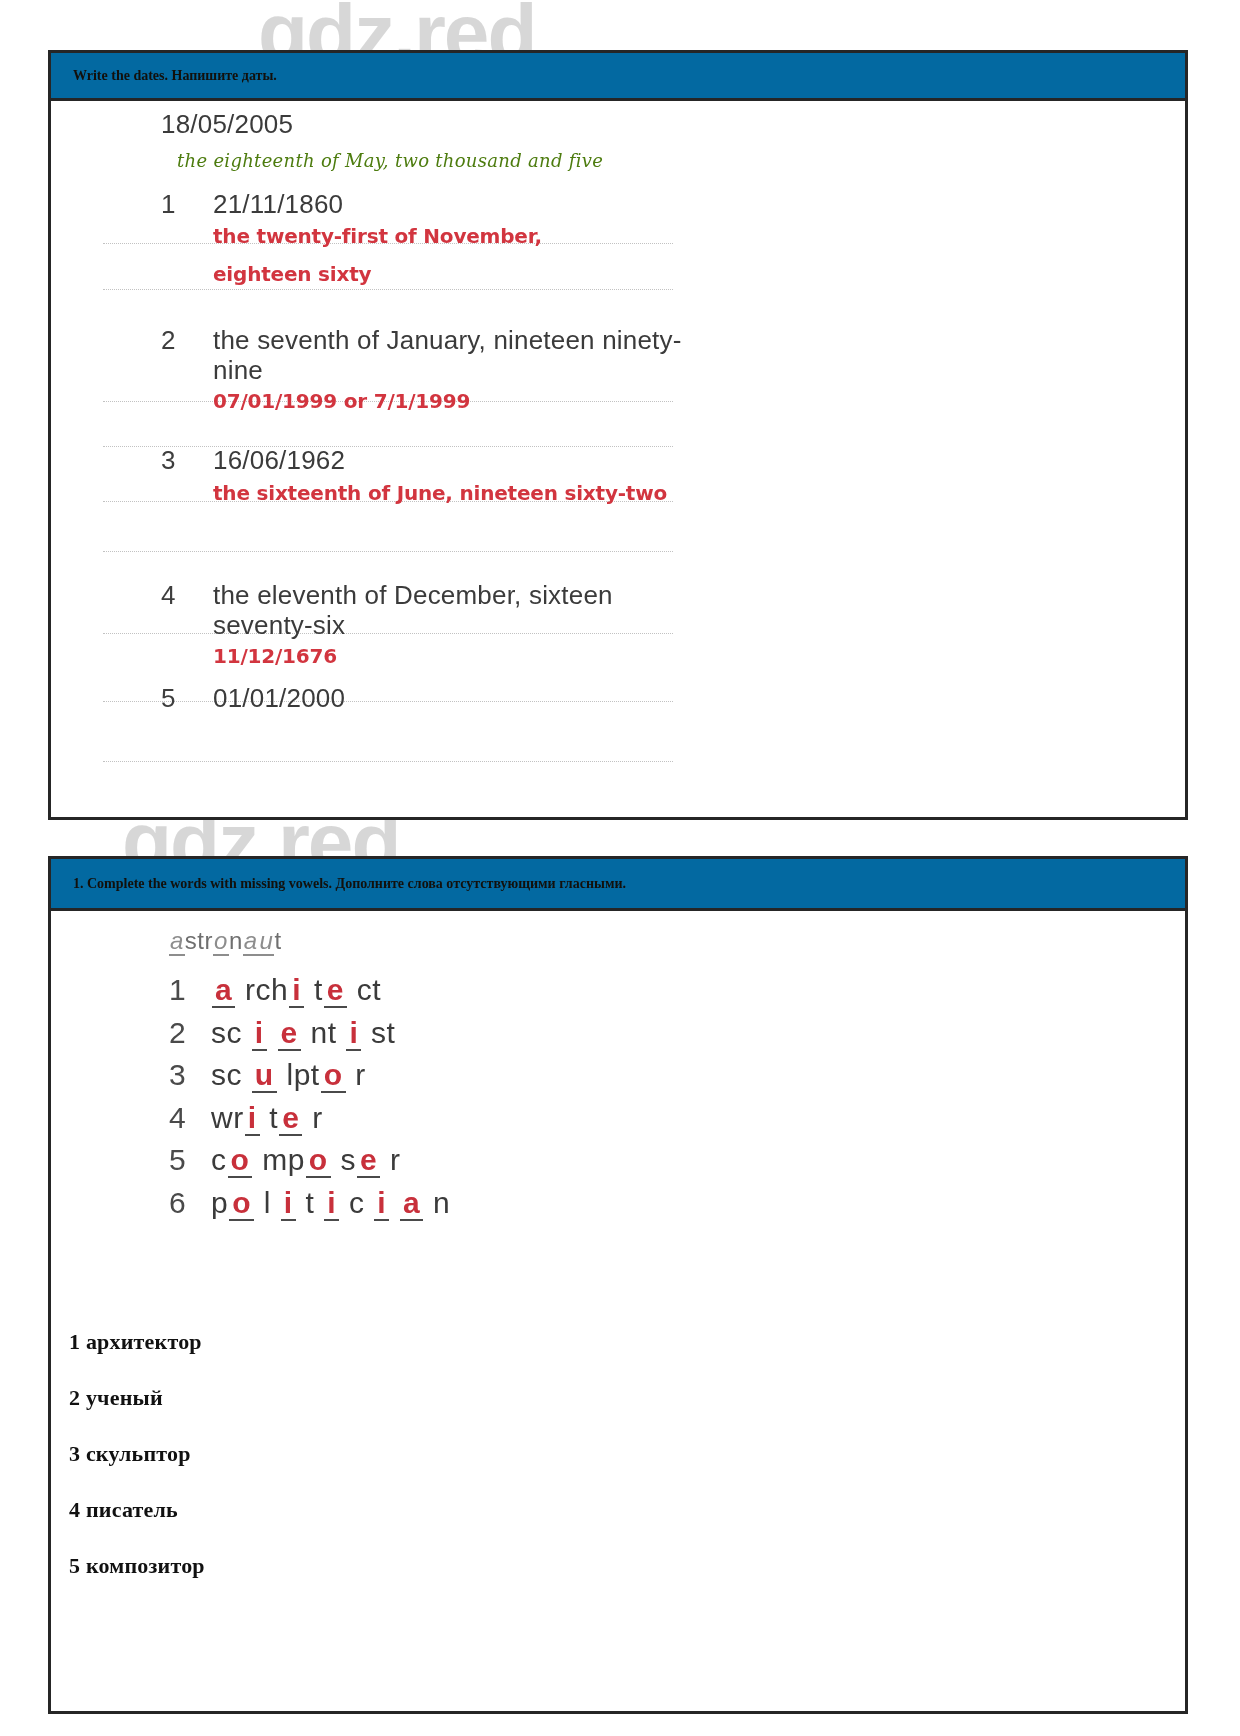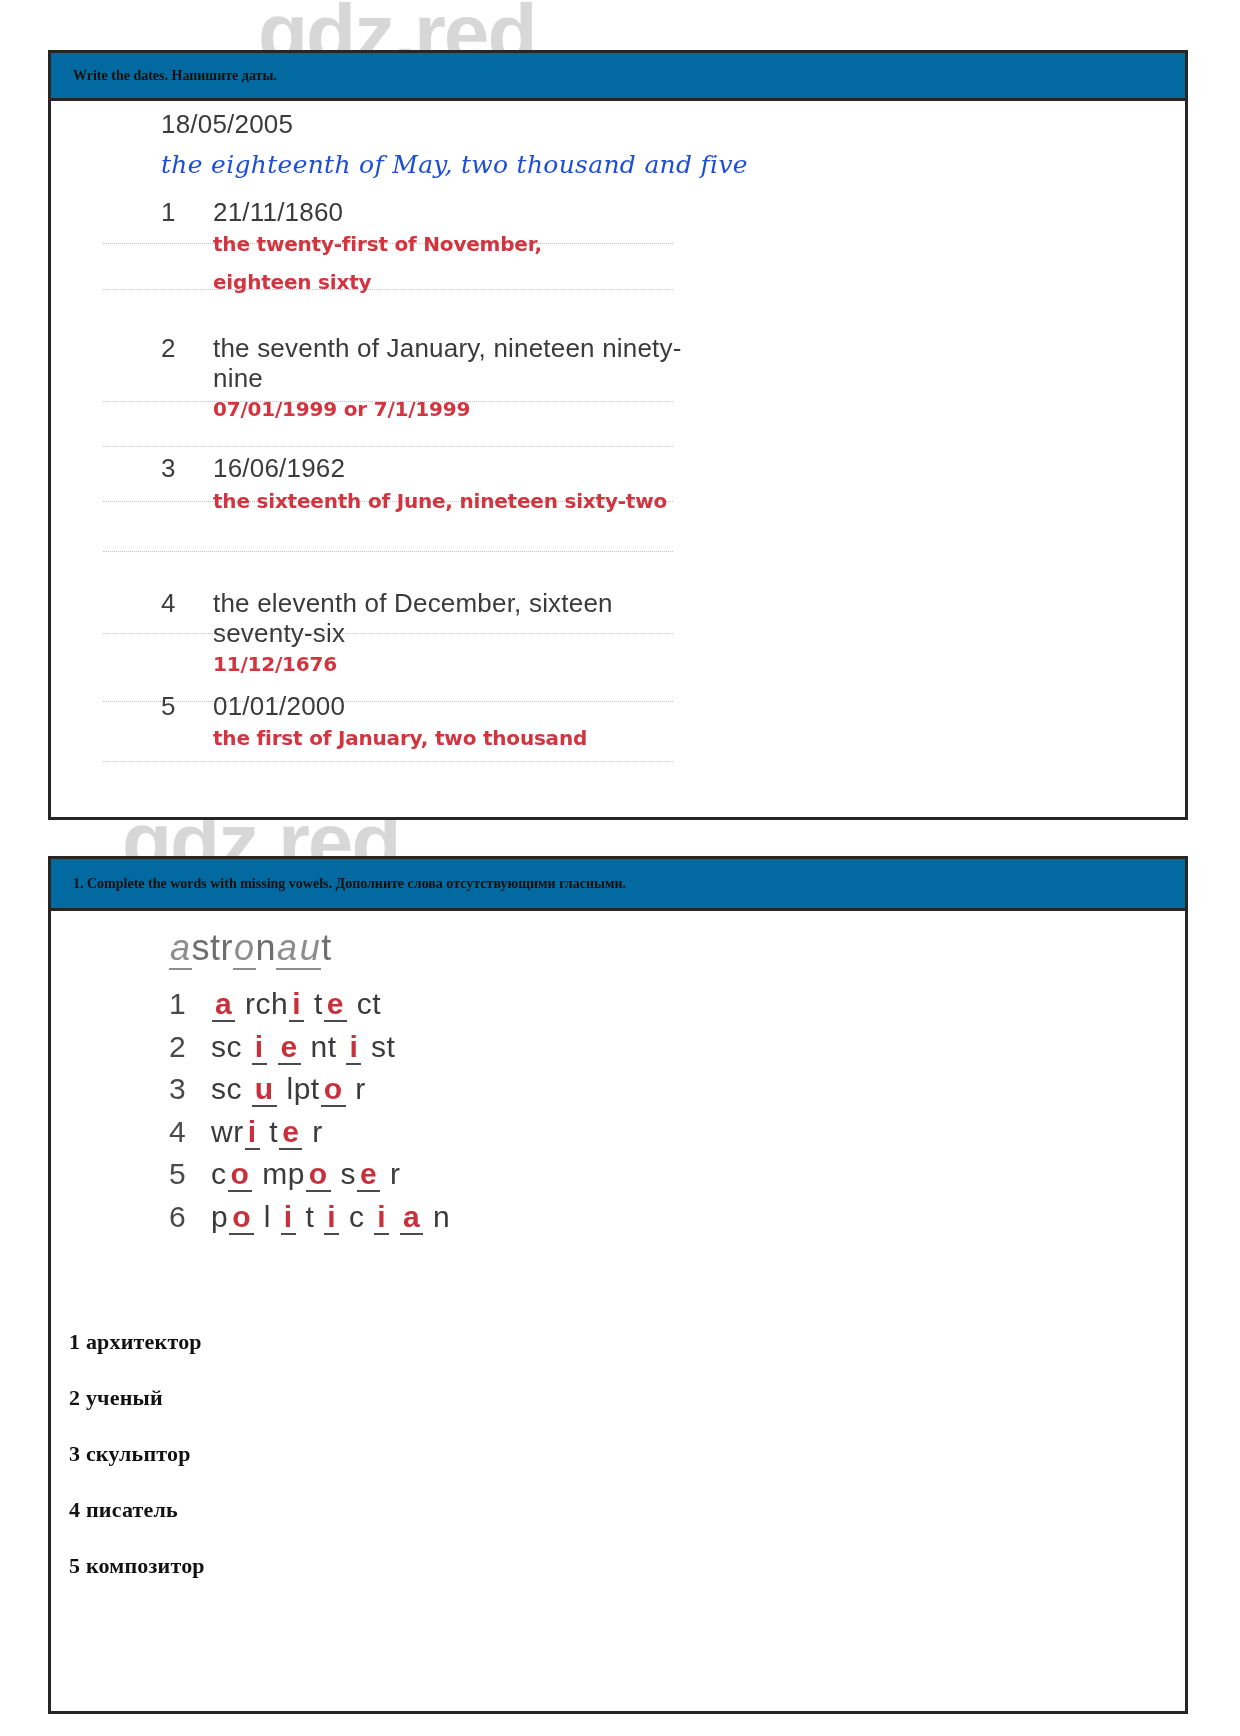--- a/index.html
+++ b/index.html
@@ -90,40 +90,41 @@
     color:#d2353f;
     line-height:1.18;
     letter-spacing:-.2px;
     position:relative;
     z-index:14;
   }
   .example-date{font-size:26px;color:#3b3b3b;margin-left:0;}
   .example-ans{
     font-family:"DejaVu Serif",serif;
     font-style:italic;
-    font-size:25px;
-    color:#1d4ed8;
+    font-size:18px;
+    color:#4d7c0f;
     margin-top:10px;
     letter-spacing:.3px;
+    margin-left:16px;
   }
 
   
   .rule{
     position:absolute;
     left:52px;width:570px;
     border-bottom:1px dotted #b8b8b8;
     opacity:.85;
     z-index:11;
   }
 
   
   #vowels-scan{position:absolute;left:118px;top:16px;width:600px;z-index:12;}
   .v-example{
     font-family:"Liberation Sans",sans-serif;
-    font-size:36px;
+    font-size:24px;
     color:#6f6f6f;
     letter-spacing:.5px;
     margin-bottom:14px;
   }
   .v-example .g{color:#8d8d8d;border-bottom:2px solid #8d8d8d;font-style:italic;padding:0 1px;}
   .v-row{
     font-family:"Liberation Sans",sans-serif;
     font-size:30px;
     color:#3b3b3b;
     line-height:1.42;
@@ -206,21 +207,20 @@
         <div class="d-row" style="margin-top:74px;">
           <div class="d-num">4</div>
           <div class="d-q">the eleventh of December, sixteen</div>
           <div class="d-q">seventy-six</div>
           <div class="d-a" style="margin-top:4px;">11/12/1676</div>
         </div>
 
         <div class="d-row" style="margin-top:14px;">
           <div class="d-num">5</div>
           <div class="d-q">01/01/2000</div>
-          <div class="d-a" style="margin-top:6px;">the first of January, two thousand</div>
         </div>
 
       </div>
     </div>
   </div>
 
   <div class="card" id="card-vowels">
     <div class="card-header" id="vowels-header">1. Complete the words with missing vowels. Дополните слова отсутствующими гласными.</div>
     <div class="card-body" id="vowels-body">
 

